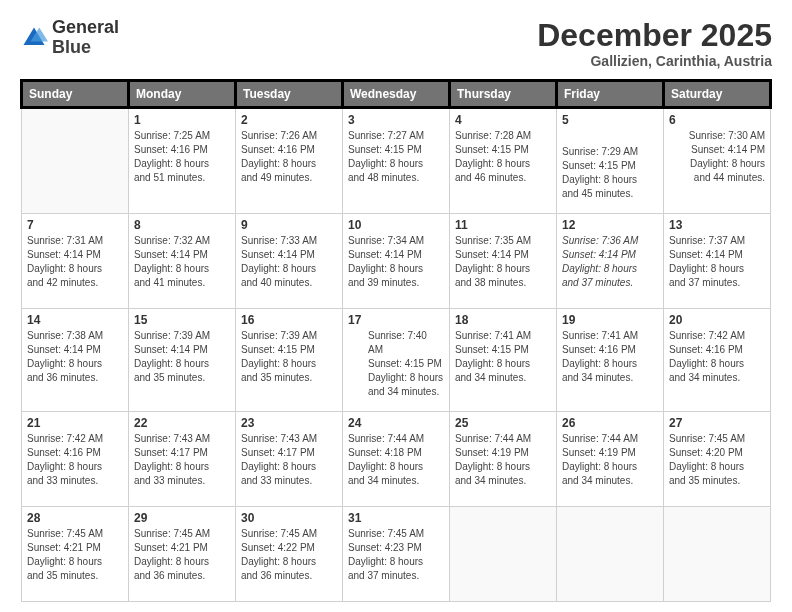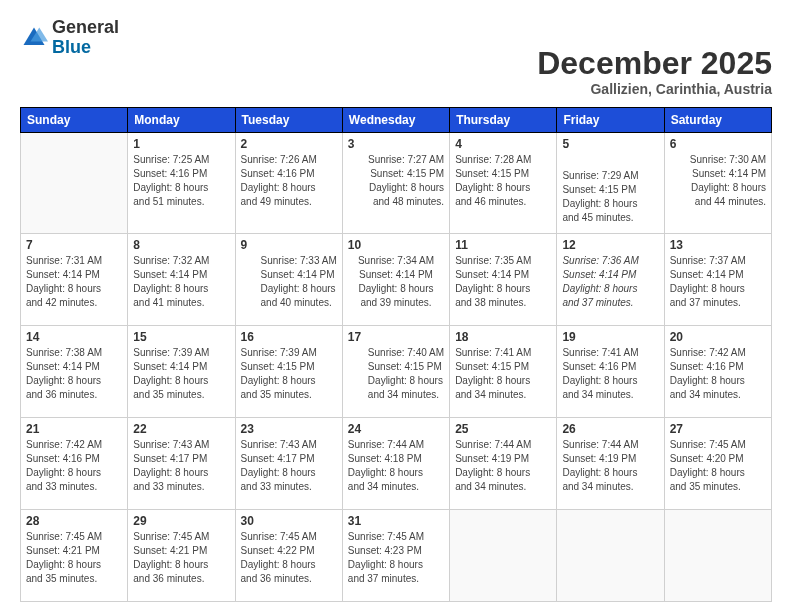--- a/index.html
+++ b/index.html
@@ -27,53 +27,52 @@
       display: flex;
       align-items: center;
       gap: 4px;
     }
     .logo-text {
       font-size: 18px;
       font-weight: bold;
       line-height: 1.1;
     }
     .logo-general { color: #333; }
-    .logo-blue { color: #0369a1; }
+    .logo-blue { color: #404040; }
     .logo-icon {
       width: 28px;
       height: 28px;
     }
     .title-area {
       text-align: right;
-      margin-top: 28px;
     }
     .month-title {
       font-size: 32px;
       font-weight: bold;
       color: #333;
       line-height: 1.1;
     }
     .subtitle {
       font-size: 14px;
       color: #555;
       font-weight: bold;
     }
     .calendar {
       width: 100%;
       border-collapse: collapse;
       flex: 1;
     }
     .calendar th {
-      background: #1d4ed8;
+      background: #737373;
       color: #fff;
       font-size: 12px;
       font-weight: bold;
       padding: 5px 6px;
       text-align: left;
-      border: 1px solid #000000;
+      border: 3px solid #000000;
     }
     .calendar td {
       vertical-align: top;
       border: 1px solid #d0d0d0;
       padding: 4px 5px;
       width: calc(100% / 7);
       font-size: 9.5px;
       color: #333;
       height: 88px;
     }
@@ -138,21 +137,21 @@
           </td>
           <td>
             <span class="day-num">2</span>
             <div class="day-info" style="white-space: pre-line;">Sunrise: 7:26 AM
 Sunset: 4:16 PM
 Daylight: 8 hours
 and 49 minutes.</div>
           </td>
           <td>
             <span class="day-num">3</span>
-            <div class="day-info" style="white-space: pre-line; text-align: right;">Sunrise: 7:27 AM
+            <div class="day-info" style="white-space: pre-line;">Sunrise: 7:27 AM
 Sunset: 4:15 PM
 Daylight: 8 hours
 and 48 minutes.</div>
           </td>
           <td>
             <span class="day-num">4</span>
             <div class="day-info" style="white-space: pre-line;">Sunrise: 7:28 AM
 Sunset: 4:15 PM
 Daylight: 8 hours
 and 46 minutes.</div>
@@ -182,28 +181,28 @@
           </td>
           <td>
             <span class="day-num">8</span>
             <div class="day-info" style="white-space: pre-line;">Sunrise: 7:32 AM
 Sunset: 4:14 PM
 Daylight: 8 hours
 and 41 minutes.</div>
           </td>
           <td>
             <span class="day-num">9</span>
-            <div class="day-info" style="white-space: pre-line; margin-left: 20px;">Sunrise: 7:33 AM
+            <div class="day-info" style="white-space: pre-line;">Sunrise: 7:33 AM
 Sunset: 4:14 PM
 Daylight: 8 hours
 and 40 minutes.</div>
           </td>
           <td>
             <span class="day-num">10</span>
-            <div class="day-info" style="white-space: pre-line; text-align: center;">Sunrise: 7:34 AM
+            <div class="day-info" style="white-space: pre-line;">Sunrise: 7:34 AM
 Sunset: 4:14 PM
 Daylight: 8 hours
 and 39 minutes.</div>
           </td>
           <td>
             <span class="day-num">11</span>
             <div class="day-info" style="white-space: pre-line;">Sunrise: 7:35 AM
 Sunset: 4:14 PM
 Daylight: 8 hours
 and 38 minutes.</div>

